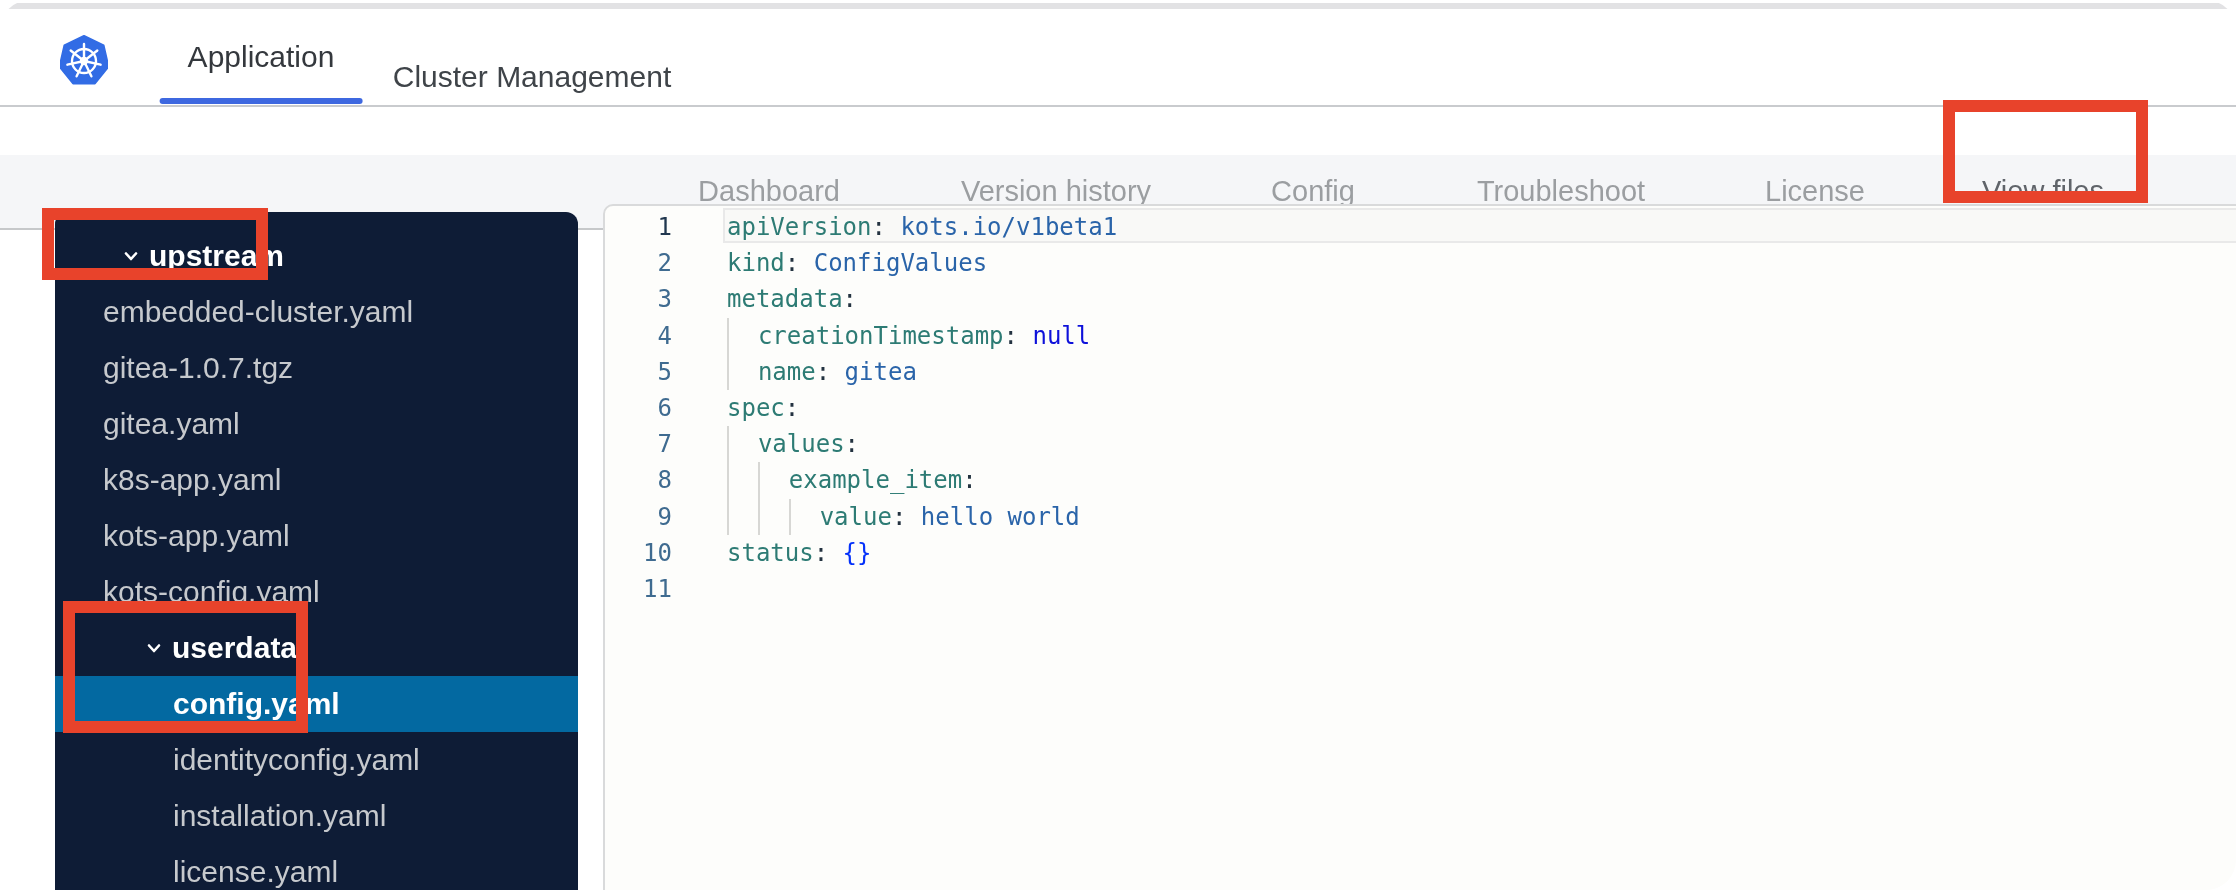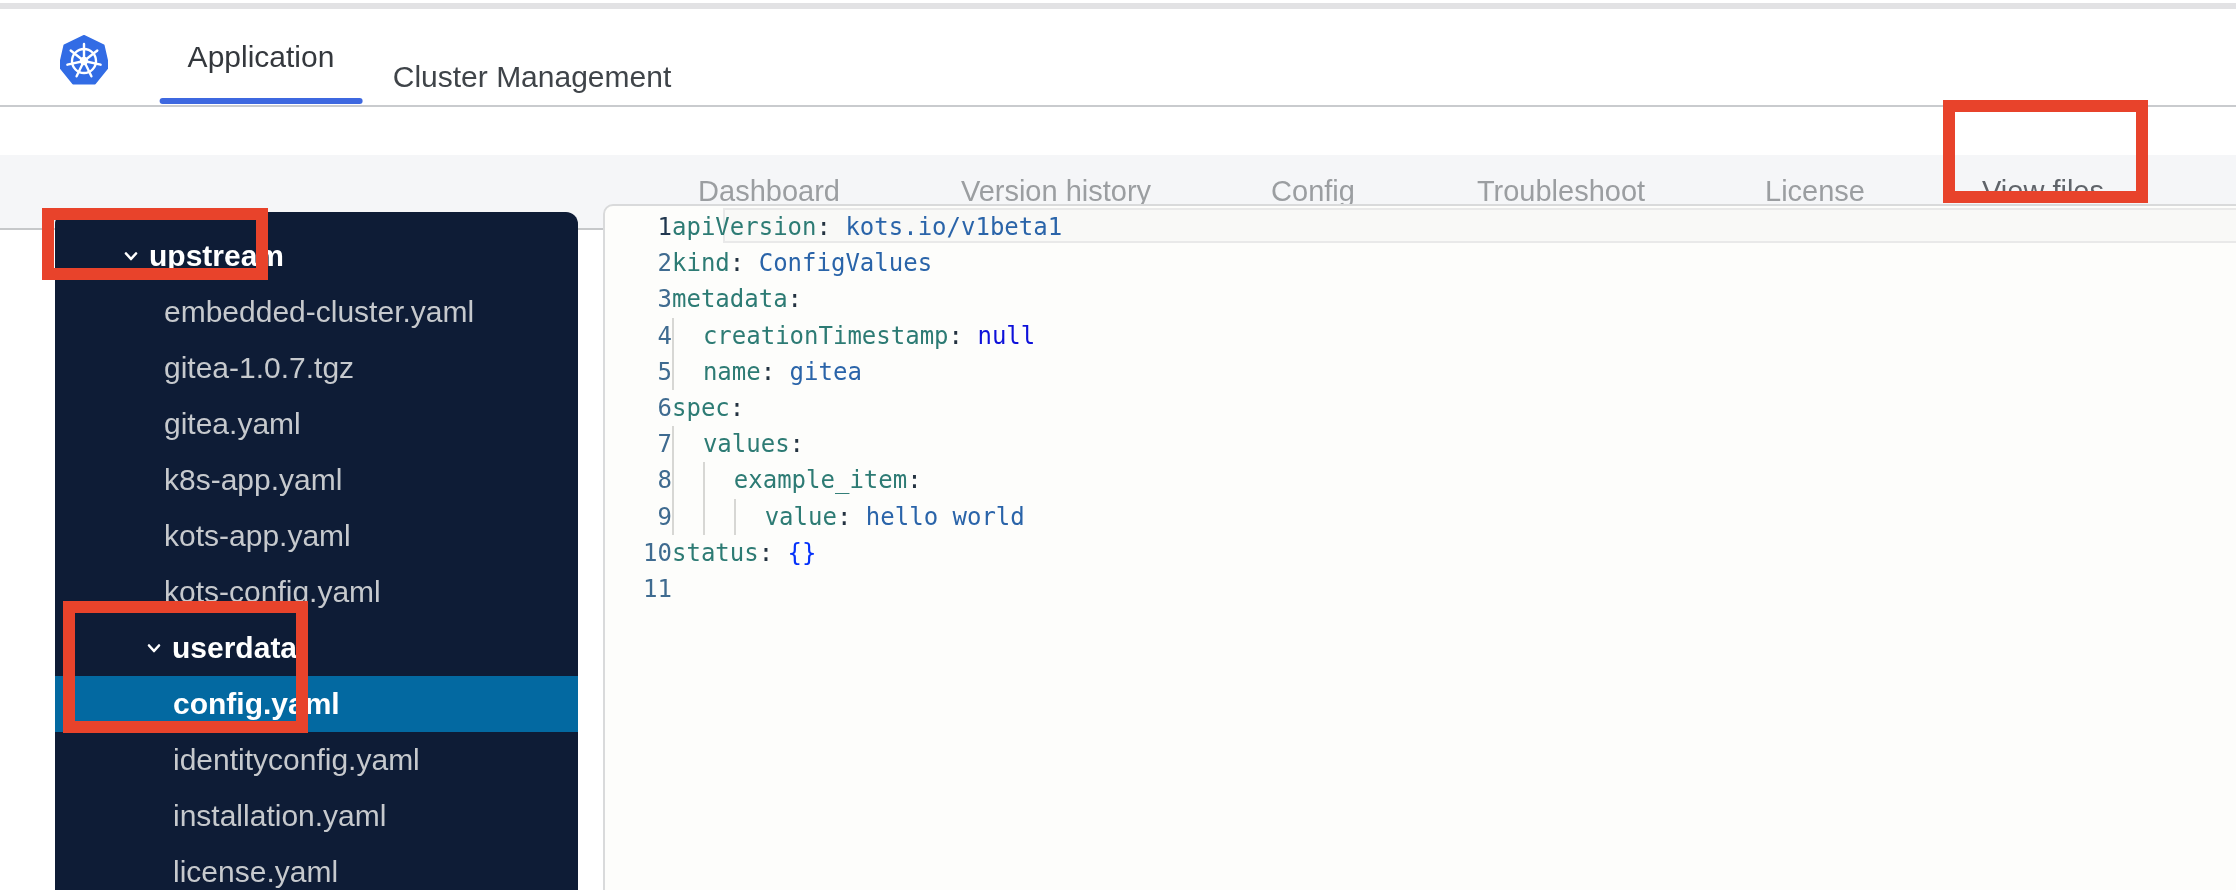--- a/index.html
+++ b/index.html
@@ -1,18 +1,18 @@
 <!DOCTYPE html>
 <html><head>
 <meta charset="utf-8">
 <style>
   html,body{margin:0;padding:0;background:#ffffff;}
   .screen{
     position:relative;width:2236px;height:890px;overflow:hidden;
-    background:#ffffff;font-family:"Liberation Sans",sans-serif;
+    background:#ffffff;font-family:"Liberation Sans",sans-serif;border-radius:30px;
     -webkit-font-smoothing:antialiased;
   }
   
   .top-strip{position:absolute;left:0;top:3px;width:100%;height:6px;background:#e2e2e4;}
   
   .header{position:absolute;left:0;top:9px;width:100%;height:96px;background:#ffffff;border-bottom:2px solid #c9cbce;}
   .logo{position:absolute;left:60px;top:26px;width:48px;height:52px;}
   .ptab{position:absolute;top:0;height:96px;display:flex;align-items:center;transform:translateX(-50%);
         font-size:30px;color:#3f4449;white-space:nowrap;cursor:pointer;}
   .ptab.active{color:#34383d;}
@@ -26,33 +26,33 @@
   
   .sidebar{position:absolute;left:55px;top:212px;width:523px;height:686px;background:#0e1c36;
            border-radius:12px 12px 0 0;padding-top:16px;box-sizing:border-box;}
   .trow{height:56px;display:flex;align-items:center;font-size:30px;color:#c6c9cd;
         box-sizing:border-box;white-space:nowrap;cursor:pointer;}
   .trow .chev{width:20px;height:20px;margin-right:8px;flex:0 0 auto;}
   .trow.folder{color:#ffffff;font-weight:700;}
   .trow.selected{background:#0369a1;color:#ffffff;font-weight:700;}
   .pl-f0{padding-left:66px;}  
   .pl-f1{padding-left:89px;}  
-  .pl-l1{padding-left:109px;}  
+  .pl-l1{padding-left:48px;}  
   .pl-l2{padding-left:118px;} 
   
   .panel{position:absolute;left:603px;top:204px;right:-12px;height:700px;background:#fdfdfb;
          border:2px solid #d9dadb;border-radius:10px 0 0 0;box-sizing:border-box;}
   .editor{position:absolute;left:0;top:0;right:0;bottom:0;padding-top:3px;}
   .active-line{position:absolute;left:118px;right:0;top:2px;height:35px;
                background:#f9f9f7;border:2px solid #e9e9e9;box-sizing:border-box;}
   .cl{position:relative;height:36.2px;line-height:36.2px;display:flex;
       font-family:"DejaVu Sans Mono",monospace;font-size:24px;}
   .gut{width:67px;flex:0 0 auto;text-align:right;color:#3f6b90;}
   .cl.current .gut{color:#21374f;}
-  .code{white-space:pre;}
+  .code{margin-left:55px;white-space:pre;}
   .g2{display:inline-block;width:2ch;border-left:2px solid #d7d7d4;height:36.2px;vertical-align:top;}
   .tk-key{color:#2d7b74;}
   .tk-punc{color:#233240;}
   .tk-str{color:#2a64a9;}
   .tk-kw{color:#0e11da;}
   .tk-brace{color:#0431fa;}
   .tk-plain{color:#233240;}
   
   .anno{position:absolute;border:12px solid #e8432b;box-sizing:border-box;z-index:50;pointer-events:none;}
   .anno-viewfiles{left:1943px;top:100px;width:205px;height:103px;}

